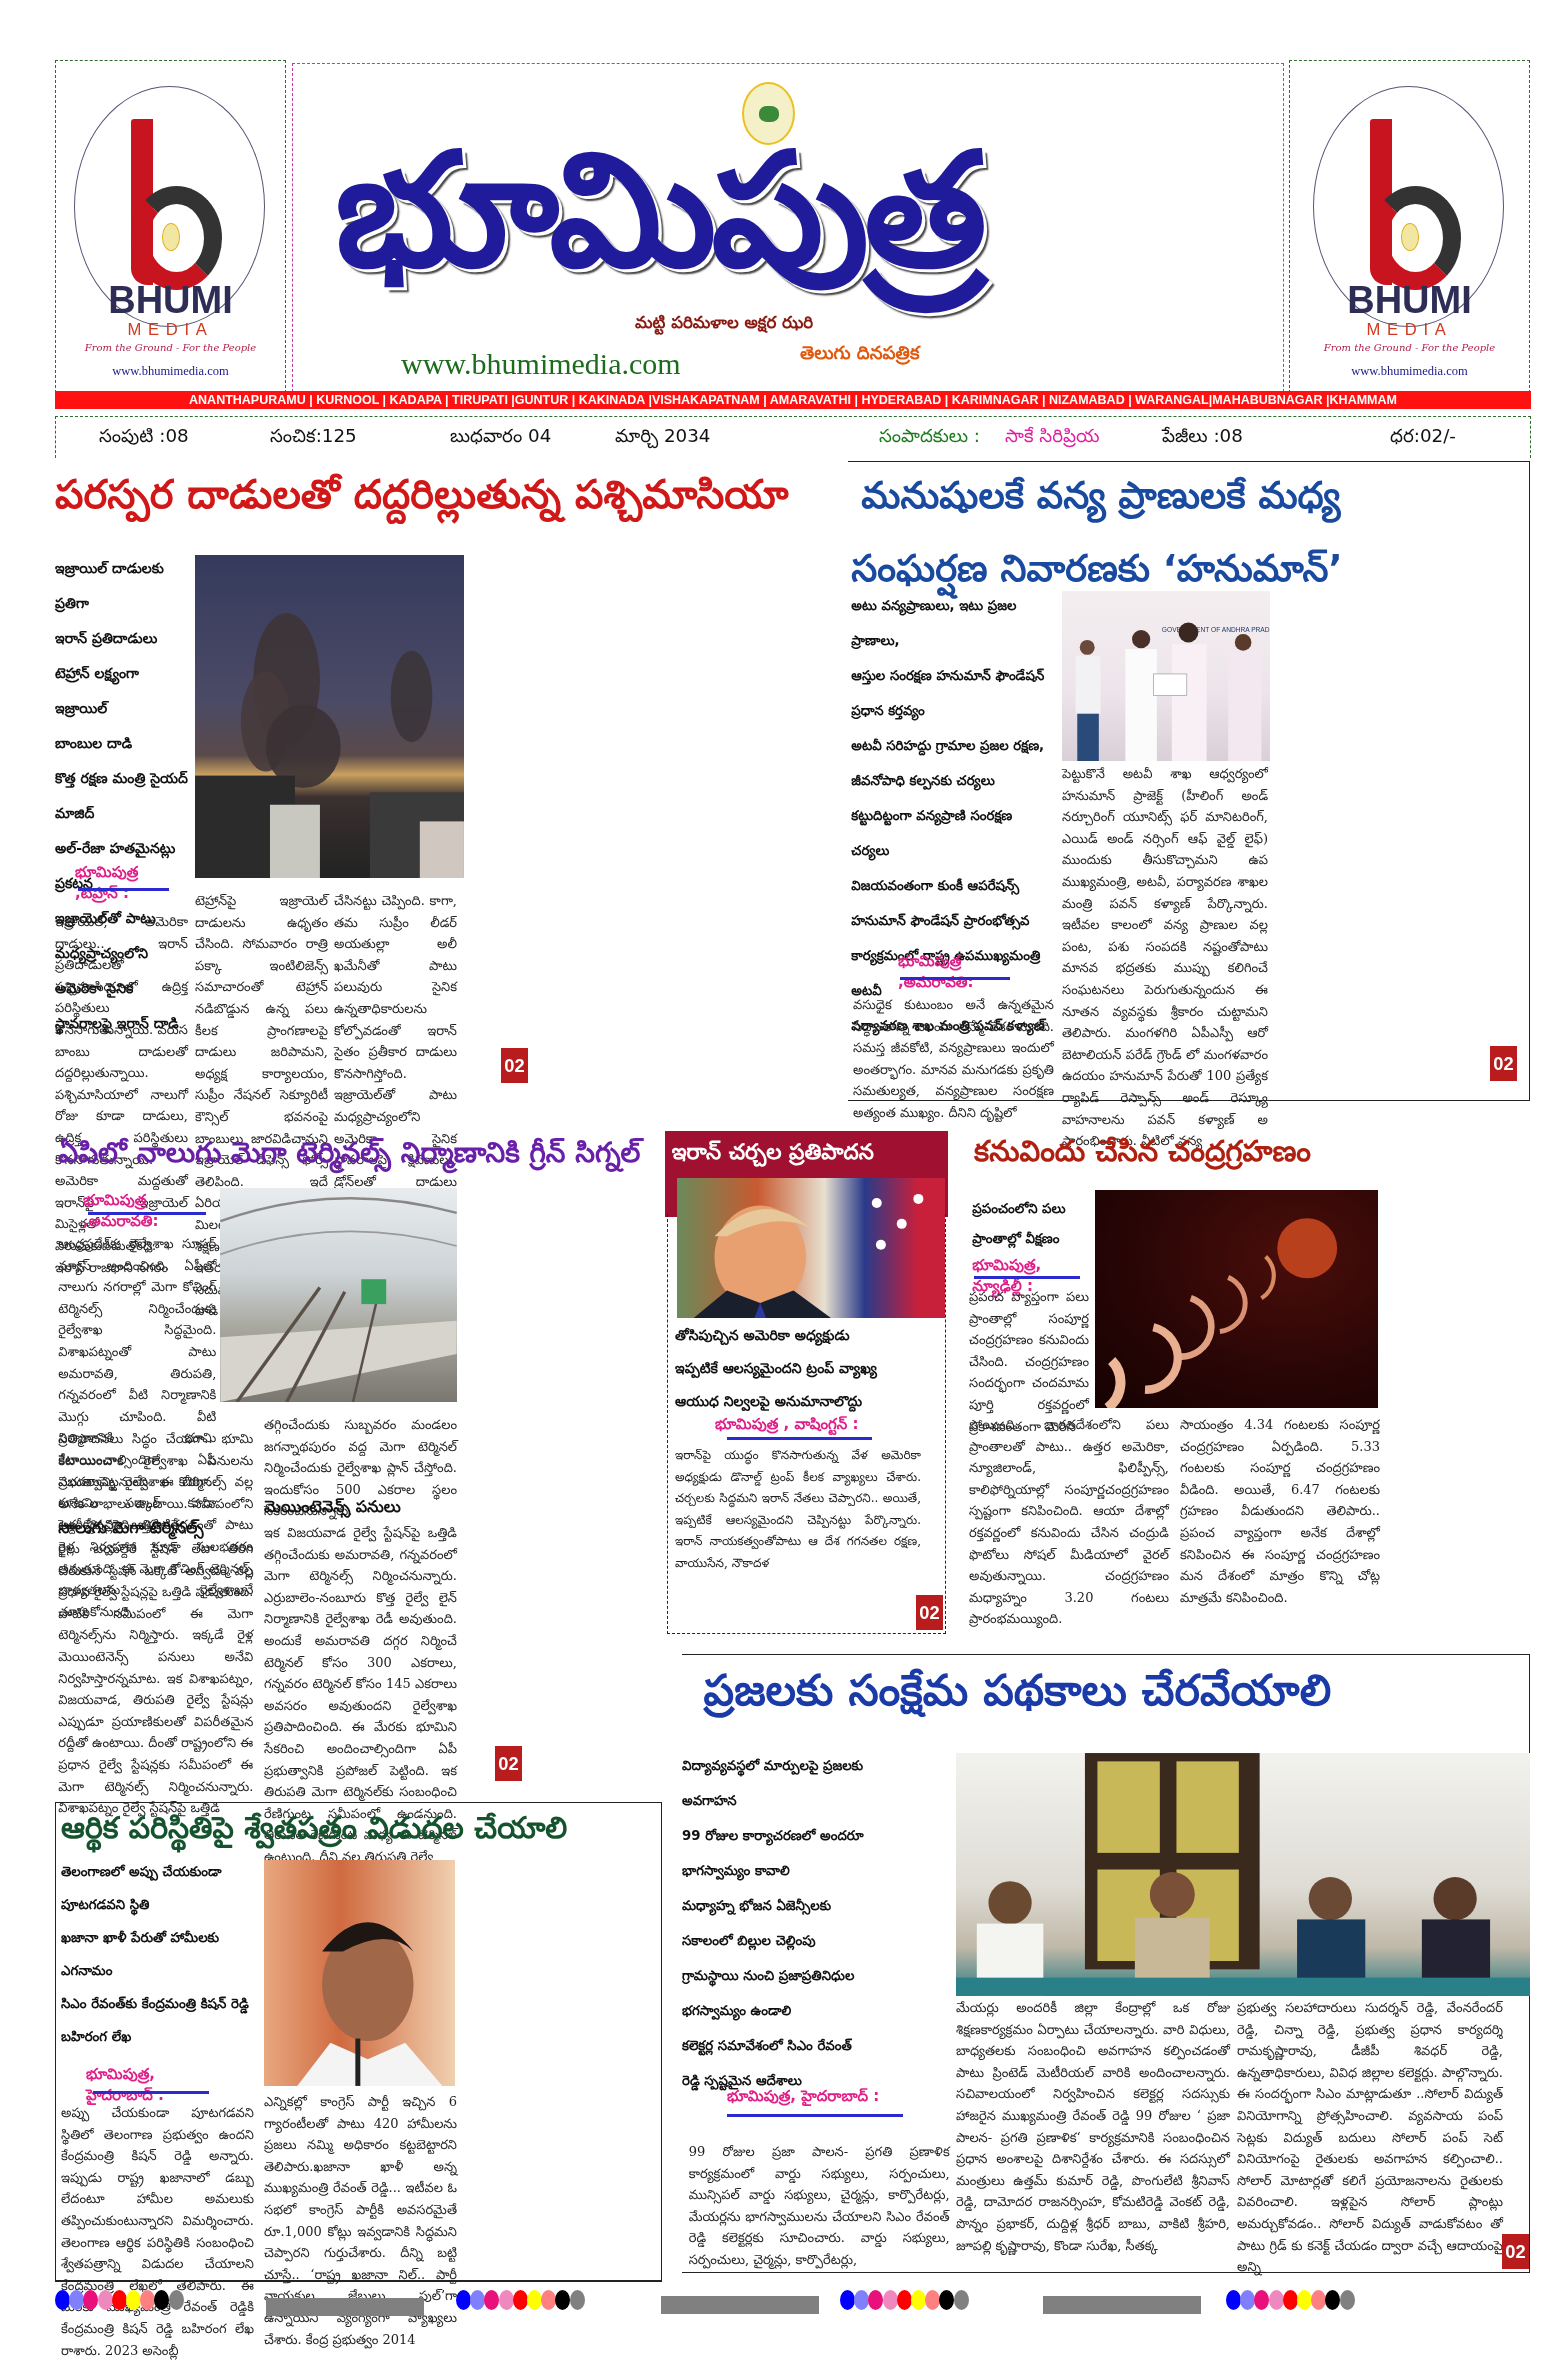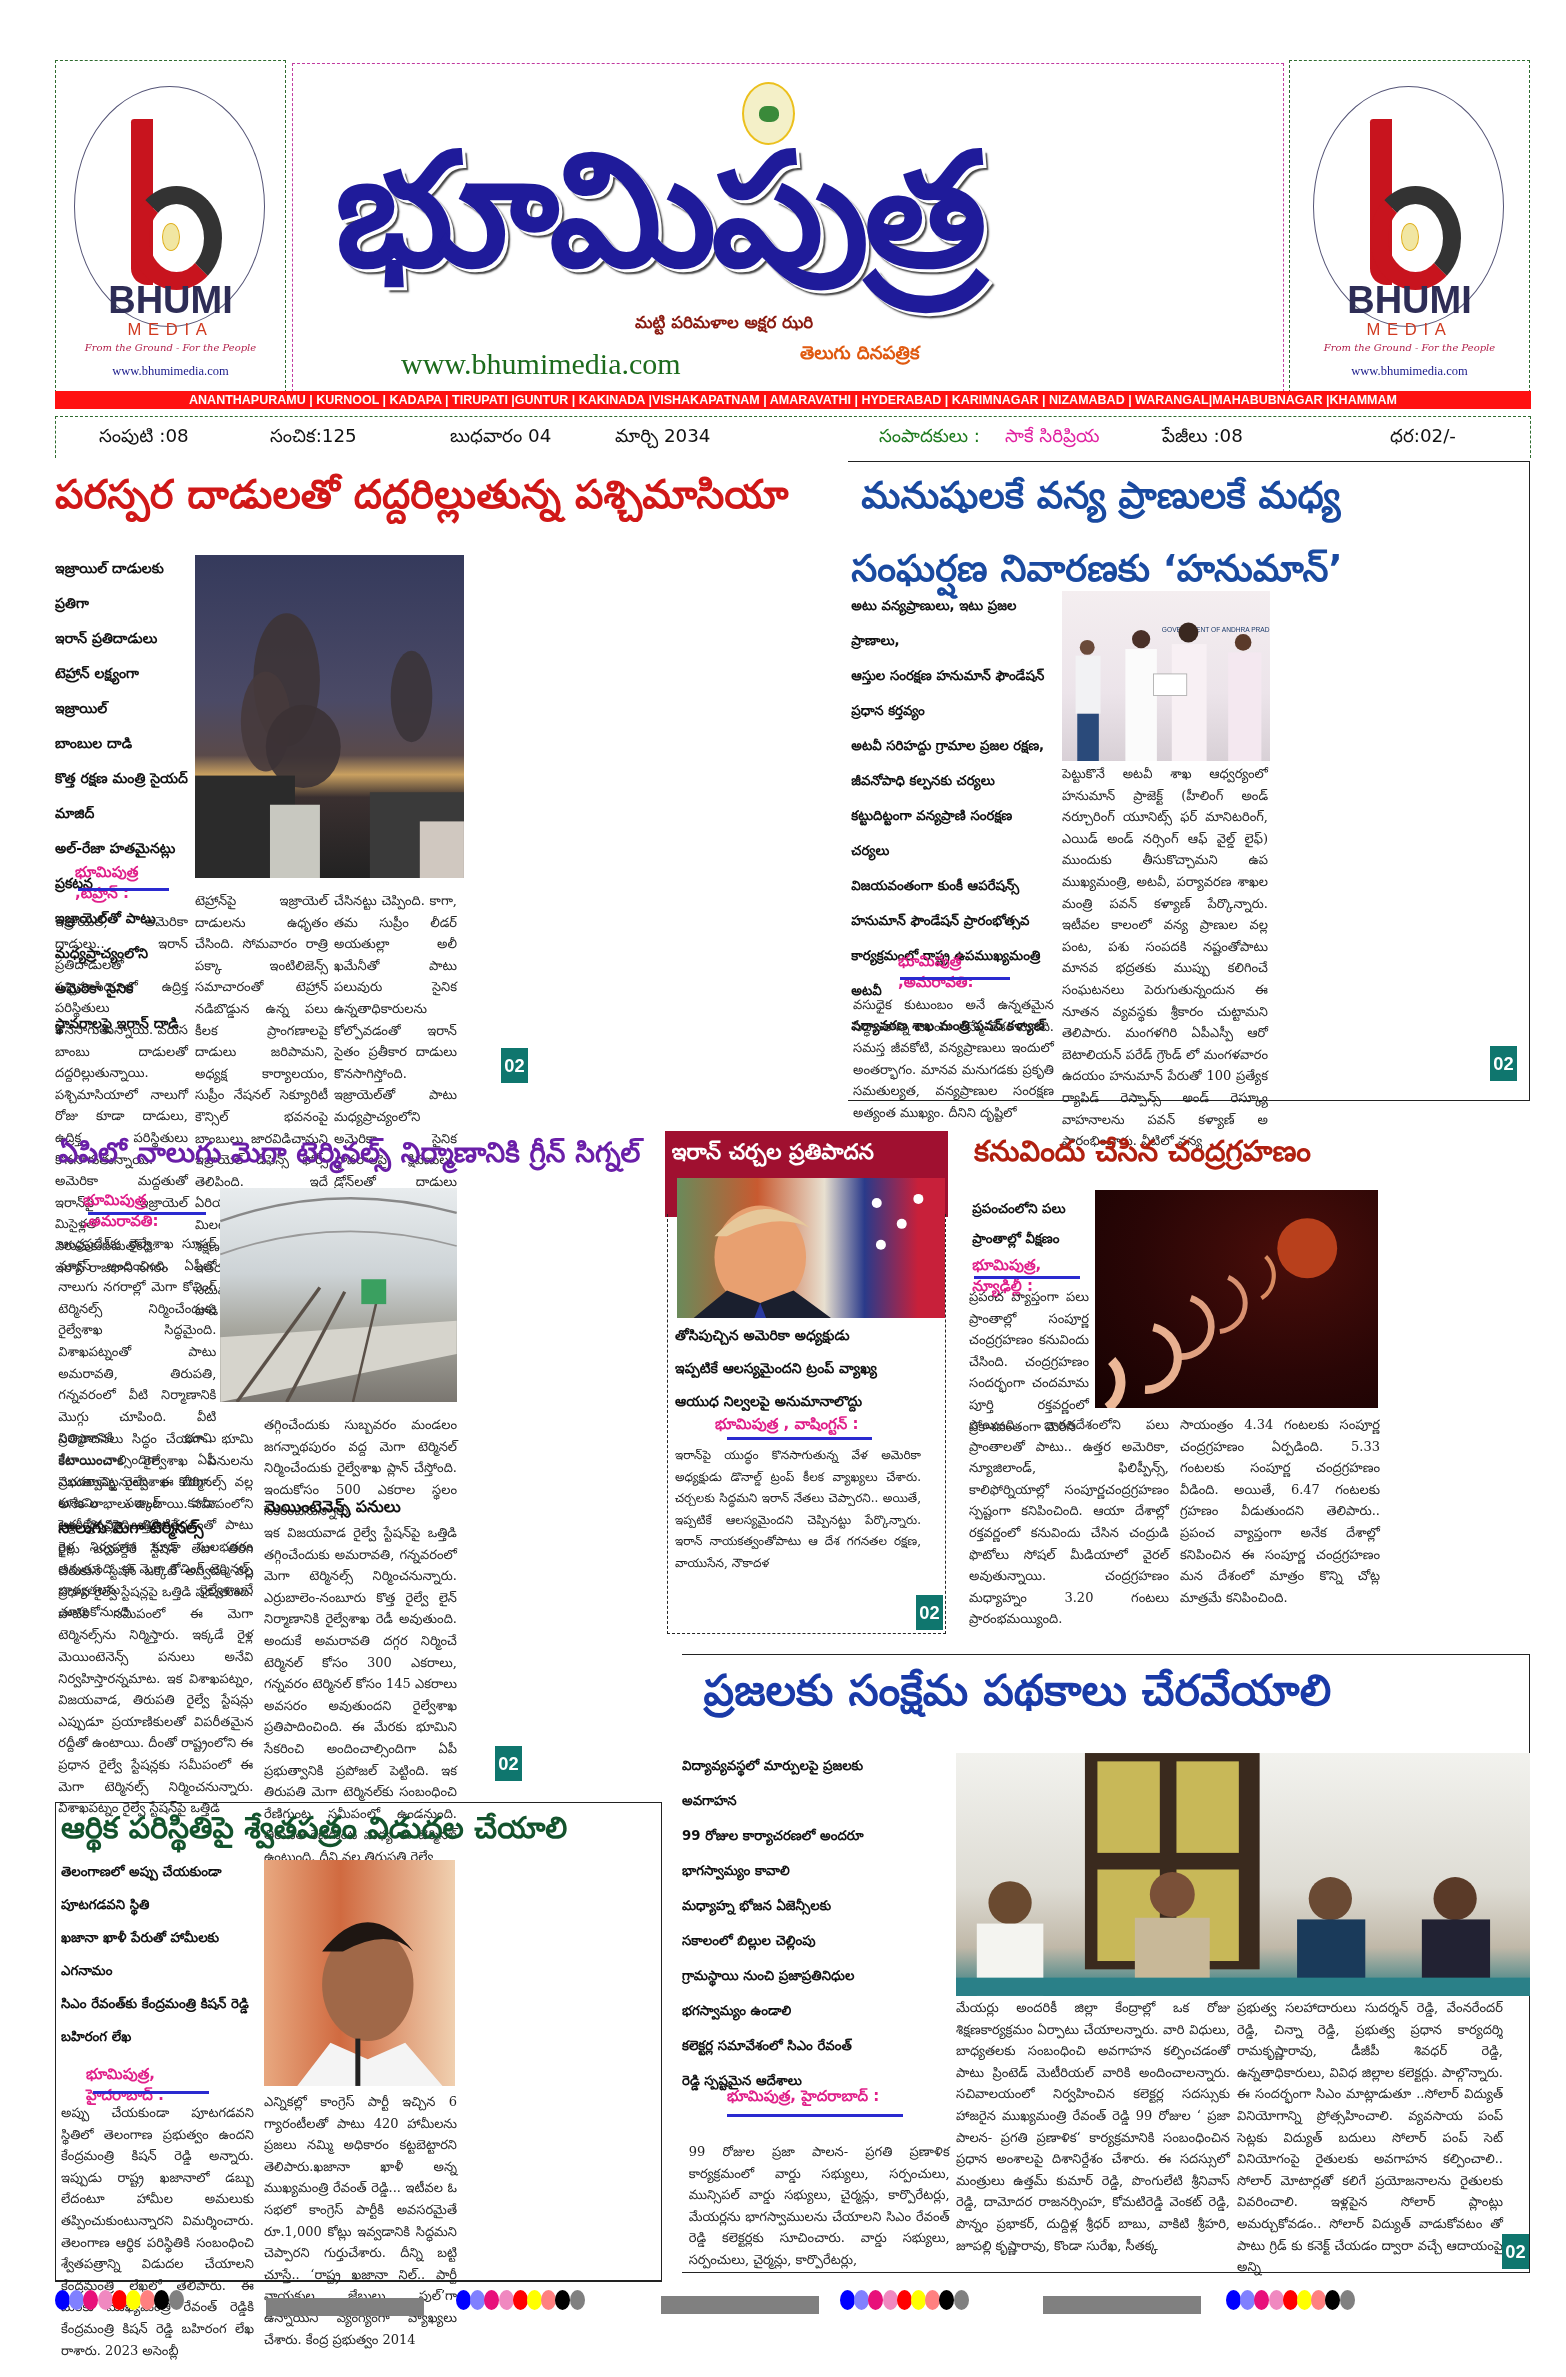--- a/index.html
+++ b/index.html
@@ -28,21 +28,21 @@
   .cities-bar { left: 55px; top: 391px; width: 1476px; height: 18.3px; background: #ff1111; color: #fff; font-family: "Liberation Sans", sans-serif; font-size: 12.5px; font-weight: 700; text-align: center; line-height: 18.3px; white-space: nowrap; overflow: hidden; }
   .info-bar { left: 55px; top: 416px; width: 1476px; height: 42px; border: 1.7px dashed #2e6b2e; border-bottom: none; display: flex; align-items: center; font-family: "DejaVu Sans", sans-serif; font-size: 18.3px; }
   .info-bar span { position: absolute; top: 8.3px; }
 
   
   .headline { font-family: "DejaVu Sans", sans-serif; font-weight: 700; white-space: nowrap; }
   .points { font-family: "DejaVu Sans", sans-serif; font-weight: 700; font-size: 14px; line-height: 35px; }
   .dateline { font-family: "DejaVu Sans", sans-serif; font-weight: 700; font-size: 15px; color: #e0208a; text-align: left; }
   .dateline-rule { height: 2.5px; background: #2a2ad0; }
   .body-col { font-family: "DejaVu Serif", serif; font-size: 13px; line-height: 21.6px; text-align: justify; color: #222; }
-  .cont-badge { width: 27px; height: 35px; background: #0f766e; color: #fff; font-family: "Liberation Sans", sans-serif; font-weight: 700; font-size: 18.3px; text-align: center; line-height: 35px; }
+  .cont-badge { width: 27px; height: 35px; background: #b91c1c; color: #fff; font-family: "Liberation Sans", sans-serif; font-weight: 700; font-size: 18.3px; text-align: center; line-height: 35px; }
   .frame { border: 1.7px solid #222; }
   .photo { overflow: hidden; }
   .subhead { font-family: "DejaVu Sans", sans-serif; font-weight: 700; font-size: 16px; }
 
   
   .dots { display: flex; }
   .dot { width: 15px; height: 20px; border-radius: 50%; margin-right: -0.8px; }
   .gray-bar { height: 18.3px; background: #808080; }
 </style>
 </head>

